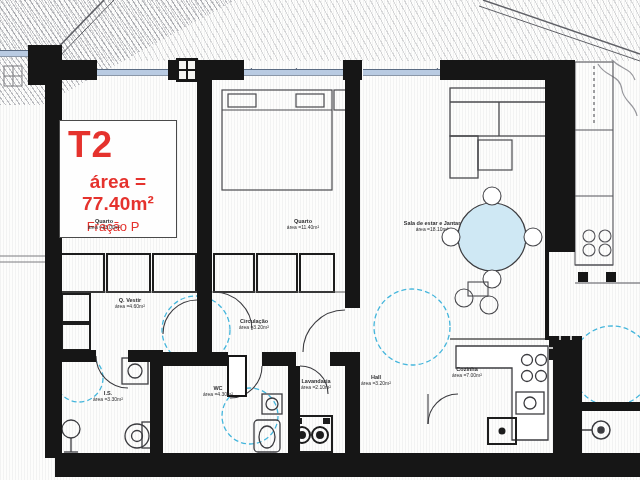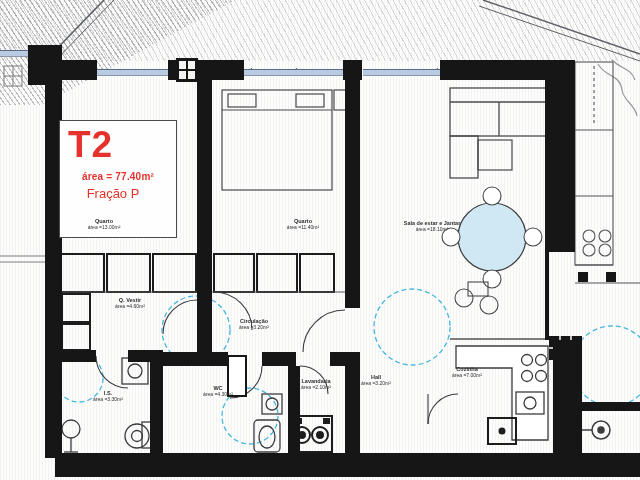--- a/index.html
+++ b/index.html
@@ -22,21 +22,21 @@
     clip-path:polygon(0 0, 235px 0, 42px 105px, 0 105px);
   }
   svg.lines{position:absolute;left:0;top:0;z-index:3;}
   .wallz{z-index:4;}
   .pane{position:absolute;background:#f4f4f2;}
   #unit-box{
     position:absolute;left:59px;top:120px;width:116px;height:116px;
     background:#fefefe;border:1px solid #4a4a4a;z-index:5;color:#e5322d;
   }
   #unit-box .t{font-size:37px;font-weight:bold;line-height:40px;margin:4px 0 0 8px;letter-spacing:1px;}
-  #unit-box .a{font-size:10px;font-weight:bold;text-align:center;margin-top:6px;letter-spacing:0.2px;}
+  #unit-box .a{font-size:19px;font-weight:bold;text-align:center;margin-top:6px;letter-spacing:0.2px;}
   #unit-box .f{font-size:13px;font-weight:normal;text-align:center;margin:4px 10px 0 0;}
   .room-label{position:absolute;z-index:6;transform:translateX(-50%);text-align:center;color:#2e2e30;white-space:nowrap;}
   .room-label .rname{font-size:5.5px;font-weight:bold;line-height:6px;}
   .room-label .rarea{font-size:5px;line-height:6px;}
   #watermark{
     position:absolute;left:148px;top:156px;z-index:7;
     font-size:118px;line-height:118px;font-weight:400;letter-spacing:4px;
     color:rgba(172,172,177,0.48);user-select:none;
   }
 </style>

